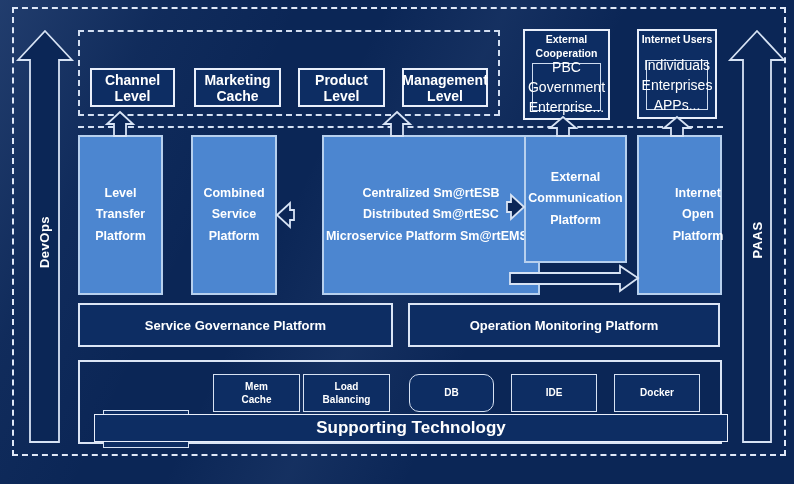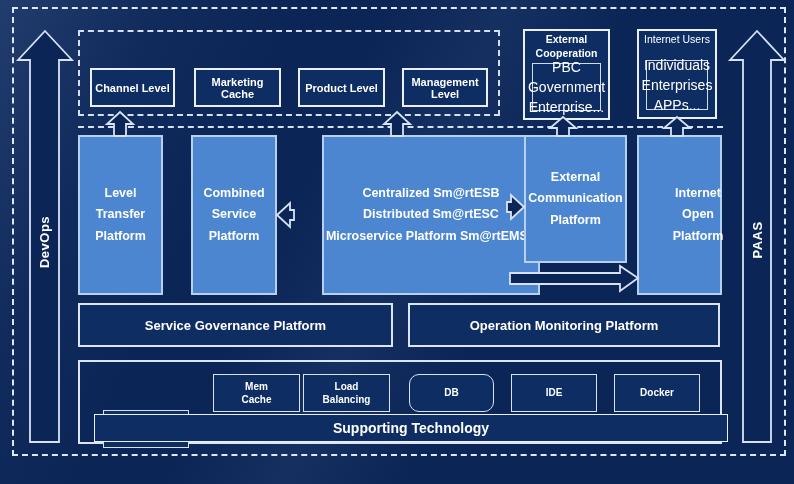--- a/index.html
+++ b/index.html
@@ -24,39 +24,39 @@
     border:2px dashed #d3dff2; z-index:1;
   }
   .sep-dash {
     position:absolute; left:78px; top:126px; width:645px; height:0;
     border-top:2px dashed #d3dff2; z-index:1;
   }
   .levelbox {
     position:absolute; top:68px; height:39px;
     background:#0d2d63; border:2px solid #e9effb;
     display:flex; align-items:center; justify-content:center;
-    font-size:11px; font-weight:bold; text-align:center; z-index:2;
+    font-size:14px; font-weight:bold; text-align:center; z-index:2;
   }
   #lvl0 { left:90px;  width:85px; }
   #lvl1 { left:194px; width:87px; }
   #lvl2 { left:298px; width:87px; }
   #lvl3 { left:402px; width:86px; }
 
   .topgroup {
     position:absolute; top:29px; background:#0d2d63;
     border:2px solid #e9effb; z-index:2;
   }
   #extcoop { left:523px; width:87px; height:91px; }
   #netusers { left:637px; width:80px; height:90px; }
   .group-title {
     position:absolute; left:0; right:0; top:2px;
     font-size:10.5px; font-weight:600; line-height:1.3;
     text-align:center; white-space:pre-line;
   }
-  #netusers .group-title { font-weight:normal;text-align:center; }
+  #netusers .group-title { font-weight:bold;text-align:center; }
   .group-inner {
     position:absolute; left:7px; right:7px; top:32px; bottom:7px;
     border:1.5px solid #cfdcf0;
     display:flex; align-items:center; justify-content:center;
     font-size:14px; font-weight:400; line-height:1.45;
     text-align:center; white-space:pre-line;
   }
   #netusers .group-inner { top:29px; }
 
   .platform {
@@ -95,21 +95,21 @@
   #t0 { left:103px;  width:86px;margin-top:36px; }
   #t1 { left:200px; width:87px;margin-left:13px; }
   #t2 { left:303px; width:87px; }
   #t3 { left:409px; width:85px;border-radius:10px; }
   #t4 { left:511px; width:86px; }
   #t5 { left:614px; width:86px; }
   .support-bar {
     position:absolute; left:94px; top:414px; width:634px; height:28px;
     background:#0d2d63; border:1.5px solid #e9effb;
     display:flex; align-items:center; justify-content:center;
-    font-size:14px; font-weight:bold; z-index:3;
+    font-size:17px; font-weight:bold; z-index:3;
   }
 
   #arrow-overlay {
     position:absolute; left:0; top:0; width:794px; height:484px;
     z-index:5; pointer-events:none;
   }
   #arrow-overlay polygon { fill:#0b2656; stroke:#d7e3f4; stroke-width:1.8; }
 
   .side-label {
     position:absolute; width:100px; height:20px; z-index:6;

